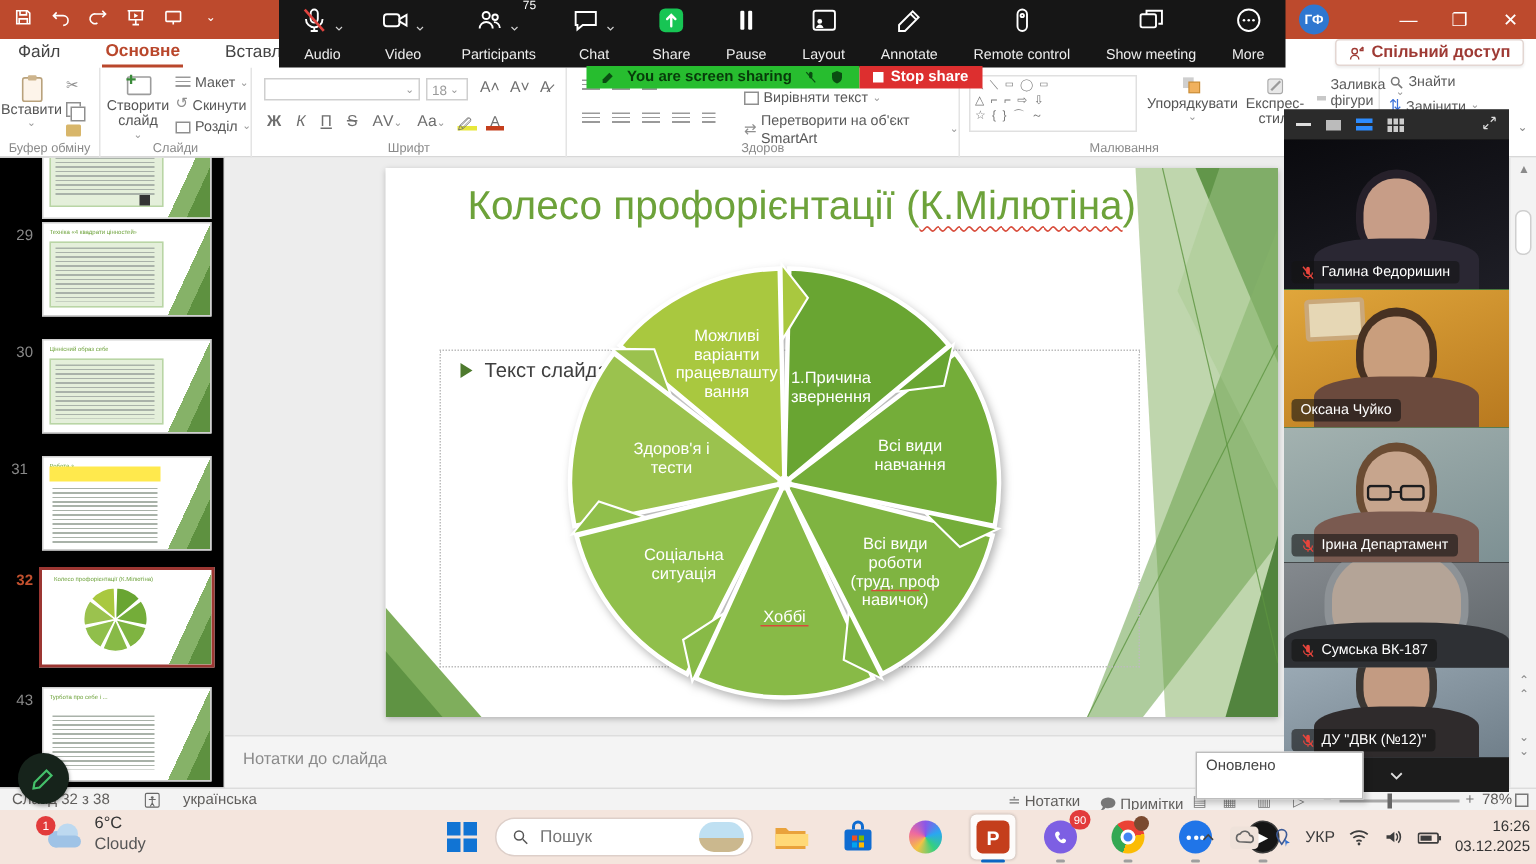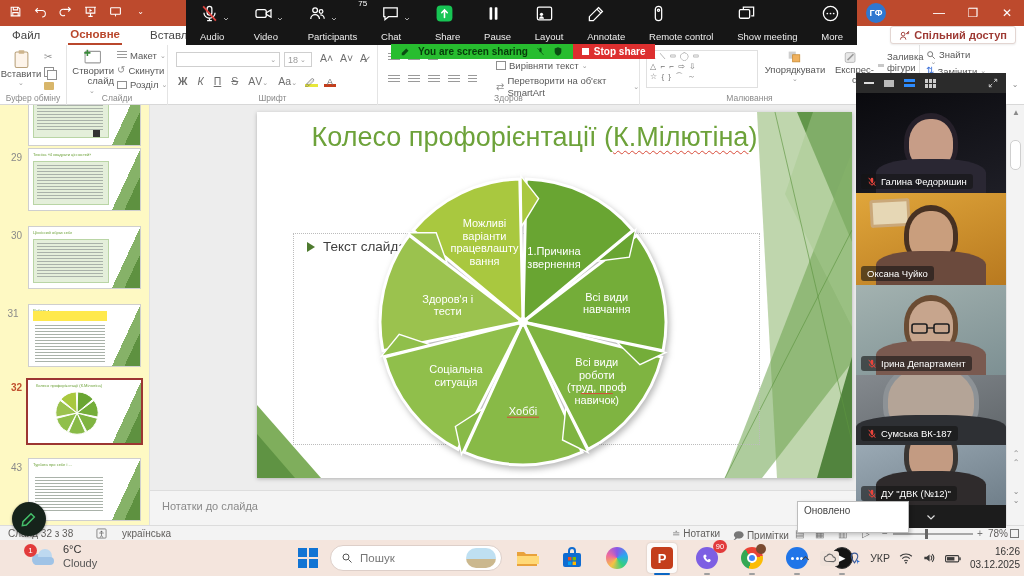--- a/index.html
+++ b/index.html
@@ -18,45 +18,45 @@
   #tabsrow{position:absolute;left:0;top:26px;width:1024px;height:19px;background:#fff;z-index:9}
   #ribbon-tabs{display:flex;gap:26px;padding-left:10px;height:100%;align-items:center}
   .rtab{font-size:11.5px;color:#444;padding:1px 2px 3px}
   .rtab.active{color:#b9472c;font-weight:bold;border-bottom:2.5px solid #b9472c}
   #share-doc-btn{position:absolute;right:8px;top:0px;height:18px;background:#fff;border:1px solid #e3d6d2;border-radius:3px;display:flex;align-items:center;gap:4px;padding:0 8px;font-size:11px;color:#9e3a34;font-weight:bold;box-shadow:0 1px 2px rgba(0,0,0,.08)}
 
   
   #ribbon{position:absolute;left:0;top:45px;width:1024px;height:60px;background:#fff;border-bottom:1px solid #d8d8d8;z-index:8}
   .rgroup{position:absolute;top:0;height:60px;border-right:1px solid #e4e4e4}
   .glabel{position:absolute;bottom:2px;left:0;right:0;text-align:center;font-size:8.5px;color:#8a8a8a}
-  .rbig{display:flex;flex-direction:column;align-items:center;font-size:9.5px;color:#555;line-height:1.1;text-align:right}
+  .rbig{display:flex;flex-direction:column;align-items:center;font-size:9.5px;color:#555;line-height:1.1;text-align:center}
   .gi{color:#8f8f8f;font-size:10px}
   .rsm{font-size:9.5px;color:#595959;display:flex;align-items:center;gap:3px;line-height:1.2}
   .car{font-size:7px;color:#9a9a9a}
   .fbox{border:1px solid #cfcfcf;background:#fff;color:#9a9a9a;font-size:9px;display:flex;align-items:center;padding:0 3px;height:15px}
   .fgl{font-size:10.5px;color:#6e6e6e;padding:0 2px}
   .lines-i{width:12px;height:9px;background:repeating-linear-gradient(#9a9a9a 0 1px,transparent 1px 3px)}
   .shapecell{font-size:8px;color:#777;line-height:10px;letter-spacing:1px}
 
   
   #meetingbar{position:absolute;left:186px;top:0;width:671px;height:45px;background:#161616;z-index:30;display:flex;align-items:center;justify-content:space-between;padding:0 14px}
-  .mbtn{display:flex;flex-direction:column;gap:8px;color:#fff}
+  .mbtn{display:flex;flex-direction:column;align-items:center;gap:8px;color:#fff}
   .mico{height:20px;display:flex;align-items:flex-end;position:relative}
   .mlabel{font-size:9.5px;color:#ededed;white-space:nowrap}
   .mbadge{position:absolute;top:-4px;right:-10px;font-size:8px;color:#fff}
   .mchev{margin-left:3px}
 
   
   #banner{position:absolute;left:391px;top:44px;height:15px;display:flex;z-index:31;font-size:10px;font-weight:bold}
   #banner .bgreen{background:#27bd2f;color:#063;display:flex;align-items:center;gap:8px;padding:0 10px;color:#073b0a}
   #banner .bred{background:#dd2f2f;color:#fff;display:flex;align-items:center;gap:5px;padding:0 9px}
   .stopsq{width:7px;height:7px;background:#fff;display:inline-block}
 
   
-  #thumbs{position:absolute;left:0;top:105px;width:150px;height:420px;background:#fef9c3;border-right:1px solid #e1e1e1;z-index:3;overflow:hidden}
+  #thumbs{position:absolute;left:0;top:105px;width:150px;height:420px;background:#000000;border-right:1px solid #e1e1e1;z-index:3;overflow:hidden}
   .tnum{position:absolute;left:4px;width:18px;text-align:right;font-size:10px;color:#8a8a8a}
   .tnum.sel{color:#c1502e;font-weight:bold}
   .thumb{position:absolute;left:28px;width:113px;height:63px;background:#fff;border:1px solid #cfcfcf;overflow:hidden}
   .thumb.sel{border:2px solid #9c3632}
   .mini-title{position:absolute;left:4px;top:3px;font-size:4px;color:#6da23a;white-space:nowrap;overflow:hidden;max-width:75px}
   .mini-deco{position:absolute;right:0;top:0;width:34px;height:100%;background:
     linear-gradient(115deg,transparent 55%,#86b268 55% 75%,#5e9140 75%)}
   .mini-lines{position:absolute;background:repeating-linear-gradient(#a9b2a9 0 1px,transparent 1px 3px)}
   .mini-green{position:absolute;background:#e4efda;border:1px solid #b9d5a5}
   .mini-yellow{position:absolute;background:#ffe94d}

